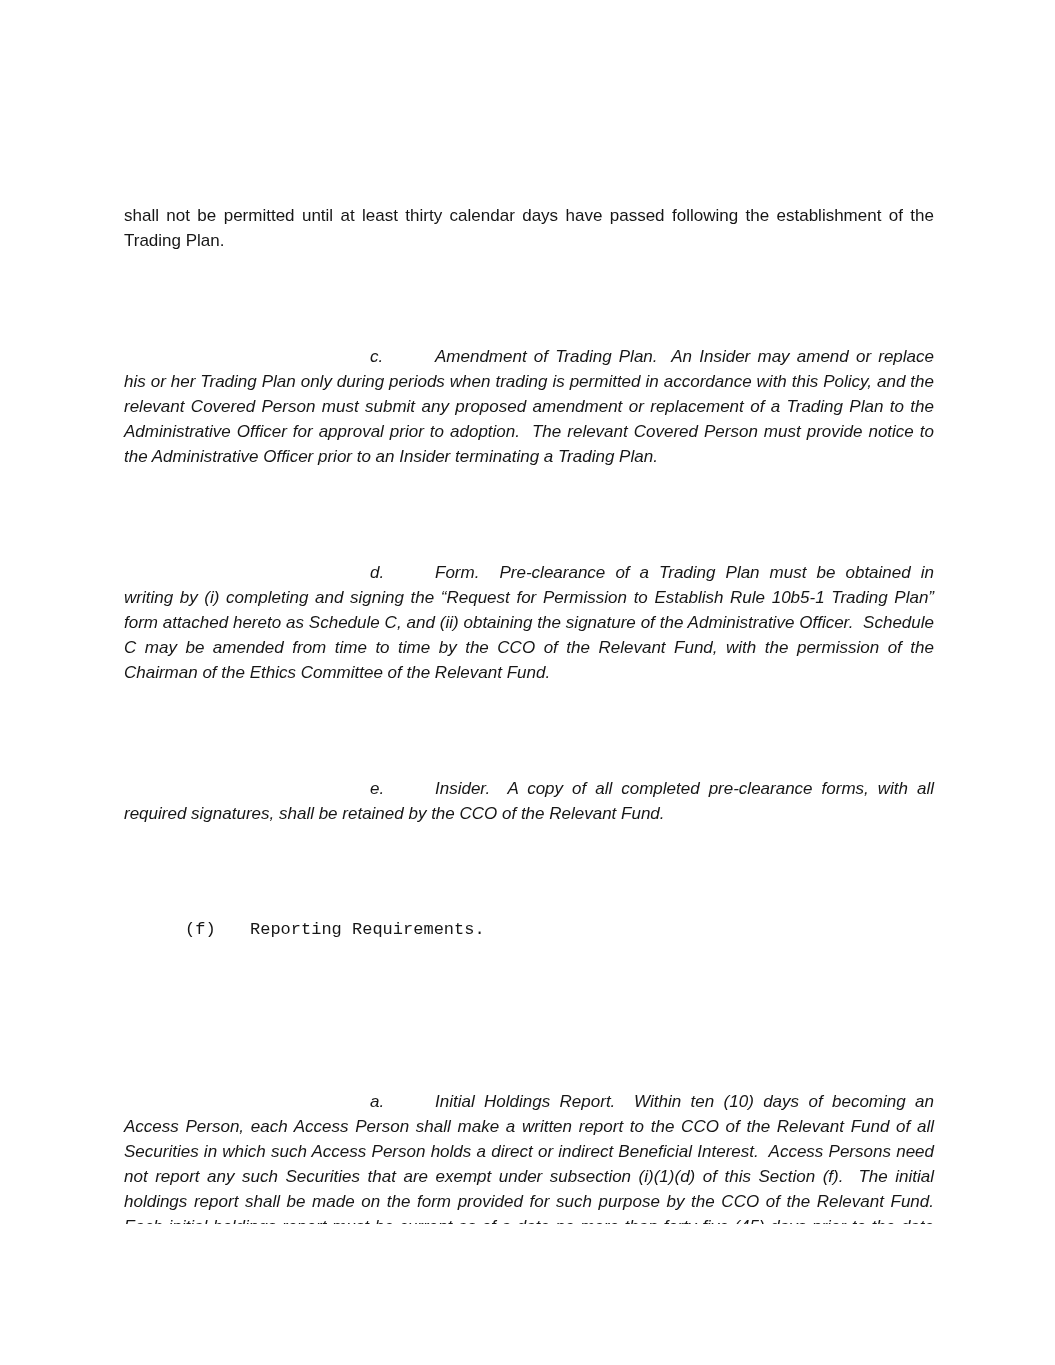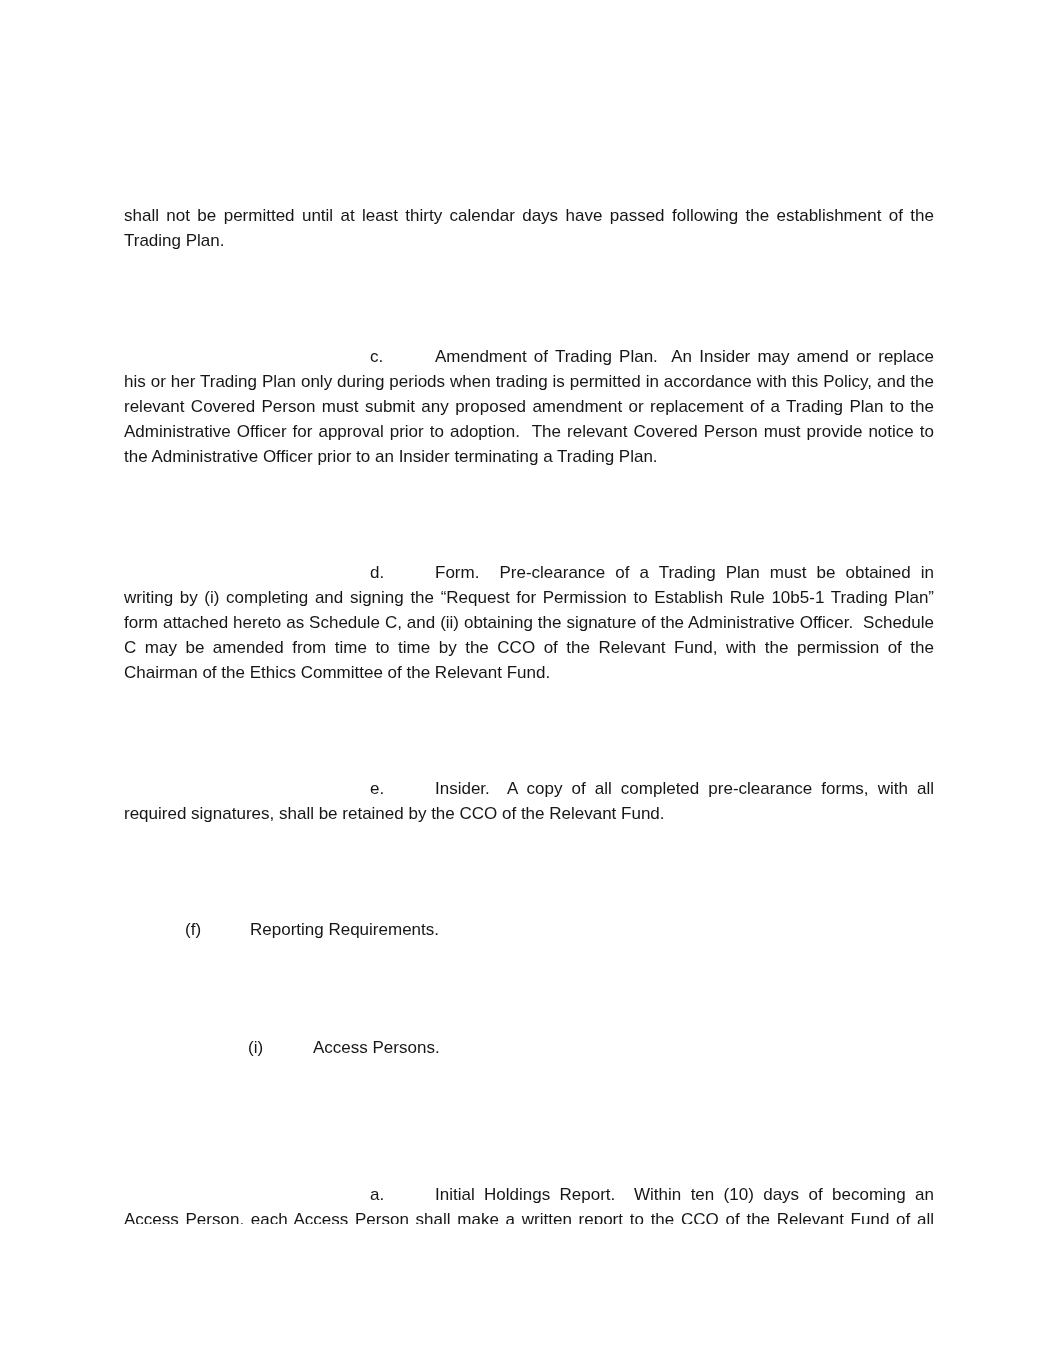--- a/index.html
+++ b/index.html
@@ -15,26 +15,26 @@
     background: #ffffff;
     overflow: hidden;
   }
   .content {
     position: absolute; left: 124px; top: 128px; width: 810px;
     font-size: 17px; line-height: 25px;
     text-align: justify;
     white-space: pre-wrap;
   }
   p { margin: 0 0 16px 0; padding: 0; }
-  .lettered { text-indent: 246px; }
+  .lettered { text-indent: 246px; font-style: italic; }
   .plabel {
     display: inline-block; width: 65px; text-indent: 0;
     text-align: left;
   }
-  .item { margin-bottom: 18px; }
+  .item { margin-bottom: 18px; font-family: Liberation Mono, monospace; }
   .ind-f { text-indent: 61px; }
   .ind-i { text-indent: 124px; }
   .ind-1 { text-indent: 186px; }
   .para-a { margin-top: 4px; margin-bottom: 10px; }
 </style>
 </head>
 <body>
 
 <div class="page">
   <div class="content">
@@ -42,21 +42,20 @@
     <p class="para">shall not be permitted until at least thirty calendar days have passed following the establishment of the Trading Plan.</p>
 
     <p class="lettered"><span class="plabel">c.</span><span class="phead">Amendment of Trading Plan.</span><span class="pbody">  An Insider may amend or replace his or her Trading Plan only during periods when trading is permitted in accordance with this Policy, and the relevant Covered Person must submit any proposed amendment or replacement of a Trading Plan to the Administrative Officer for approval prior to adoption.  The relevant Covered Person must provide notice to the Administrative Officer prior to an Insider terminating a Trading Plan.</span></p>
 
     <p class="lettered"><span class="plabel">d.</span><span class="phead">Form.</span><span class="pbody">  Pre-clearance of a Trading Plan must be obtained in writing by (i) completing and signing the “Request for Permission to Establish Rule 10b5-1 Trading Plan” form attached hereto as Schedule C, and (ii) obtaining the signature of the Administrative Officer.  Schedule C may be amended from time to time by the CCO of the Relevant Fund, with the permission of the Chairman of the Ethics Committee of the Relevant Fund.</span></p>
 
     <p class="lettered"><span class="plabel">e.</span><span class="phead">Insider.</span><span class="pbody">  A copy of all completed pre-clearance forms, with all required signatures, shall be retained by the CCO of the Relevant Fund.</span></p>
 
     <p class="item ind-f"><span class="plabel">(f)</span><span class="itext">Reporting Requirements.</span></p>
 
-    <p class="item ind-i"><span class="plabel">(i)</span><span class="itext">Access Persons.</span></p>
 
 
     <p class="lettered para-a"><span class="plabel">a.</span><span class="phead">Initial Holdings Report.</span><span class="pbody">  Within ten (10) days of becoming an Access Person, each Access Person shall make a written report to the CCO of the Relevant Fund of all Securities in which such Access Person holds a direct or indirect Beneficial Interest.  Access Persons need not report any such Securities that are exempt under subsection (i)(1)(d) of this Section (f).  The initial holdings report shall be made on the form provided for such purpose by the CCO of the Relevant Fund. Each initial holdings report must be current as of a date no more than forty-five (45) days prior to the date that the reporting person became an Access Person.</span></p>
 
     
 
     
 
     
 

